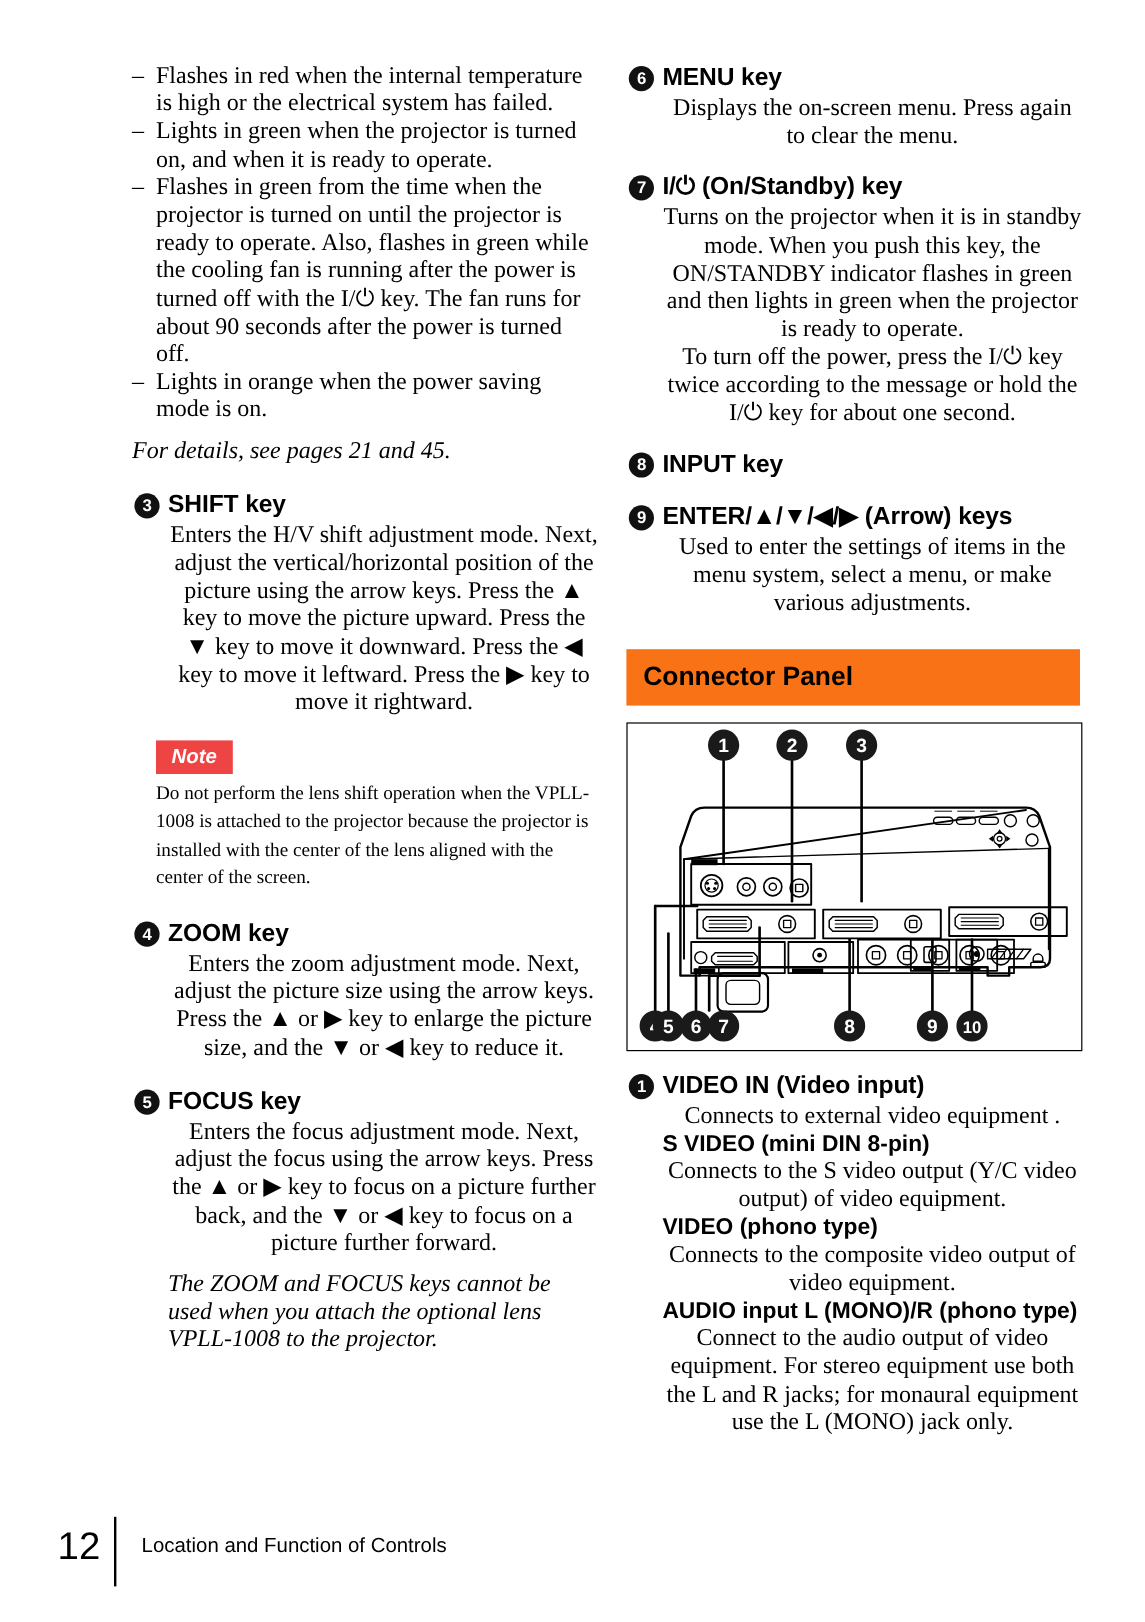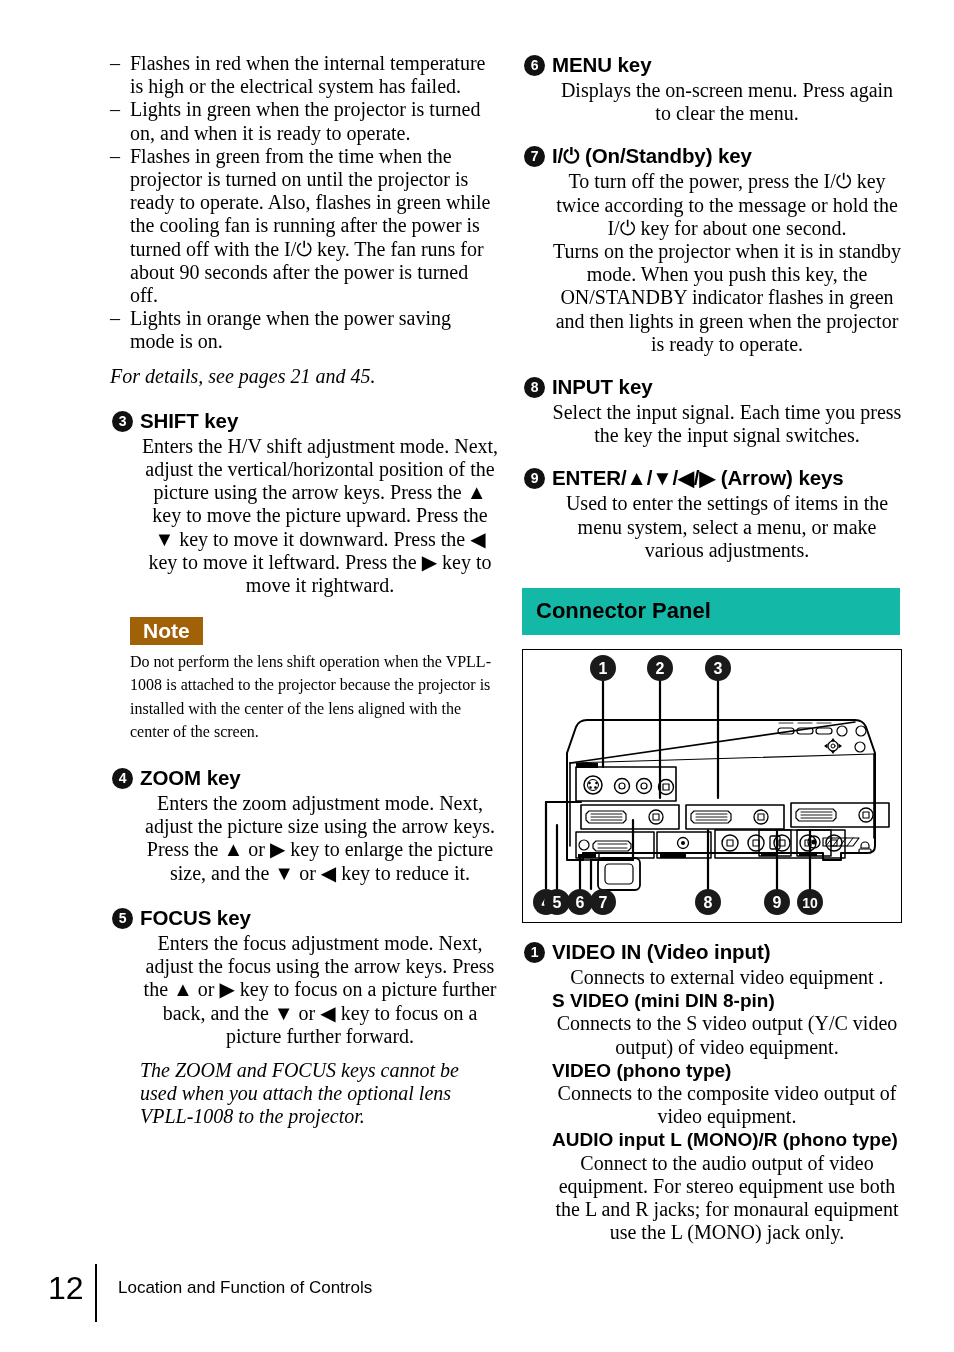--- a/index.html
+++ b/index.html
@@ -91,38 +91,39 @@
   .dash-list li .dash {
     position: absolute;
     left: 0;
     top: 0;
   }
 
   
   .note-block { margin-top: 18px; }
   .note-tag {
     display: inline-block;
-    background: #a16207;
+    background: #ef4444;
     color: #ffffff;
     font-family: "Liberation Sans", sans-serif;
     font-weight: bold;
-    font-size: 21px;
+    font-size: 17px;
     line-height: 17px;
     padding: 5px 13px 6px 13px;
     margin-bottom: 5px;
+    font-style: italic;
   }
   .note-body {
     font-size: 16px;
     line-height: 23.2px;
     margin: 0;
   }
 
   
   .section-band {
-    background: #14b8a6;
+    background: #f97316;
     font-family: "Liberation Sans", sans-serif;
     font-weight: bold;
     font-size: 22px;
     line-height: 22px;
     padding: 12px 14px 13px 14px;
     margin: 26px 2px 14px 0;
   }
 
   
   .figure-box {
@@ -217,28 +218,27 @@
 
       <div class="entry" style="margin-top:0;">
         <span class="bullet-num">6</span>
         <p class="entry-title">MENU key</p>
         <p class="entry-body">Displays the on-screen menu. Press again to clear the menu.</p>
       </div>
 
       <div class="entry" style="margin-top:18px;">
         <span class="bullet-num">7</span>
         <p class="entry-title">I/⏻ (On/Standby) key</p>
+        <p class="entry-body">Turns on the projector when it is in standby mode. When you push this key, the ON/STANDBY indicator flashes in green and then lights in green when the projector is ready to operate.</p>
         <p class="entry-body">To turn off the power, press the I/⏻ key twice according to the message or hold the I/⏻ key for about one second.</p>
-        <p class="entry-body">Turns on the projector when it is in standby mode. When you push this key, the ON/STANDBY indicator flashes in green and then lights in green when the projector is ready to operate.</p>
       </div>
 
       <div class="entry" style="margin-top:18px;">
         <span class="bullet-num">8</span>
         <p class="entry-title">INPUT key</p>
-        <p class="entry-body">Select the input signal. Each time you press the key the input signal switches.</p>
       </div>
 
       <div class="entry" style="margin-top:18px;">
         <span class="bullet-num">9</span>
         <p class="entry-title">ENTER/▲/▼/◀/▶ (Arrow) keys</p>
         <p class="entry-body">Used to enter the settings of items in the menu system, select a menu, or make various adjustments.</p>
       </div>
 
       <div class="section-band">Connector Panel</div>
 

